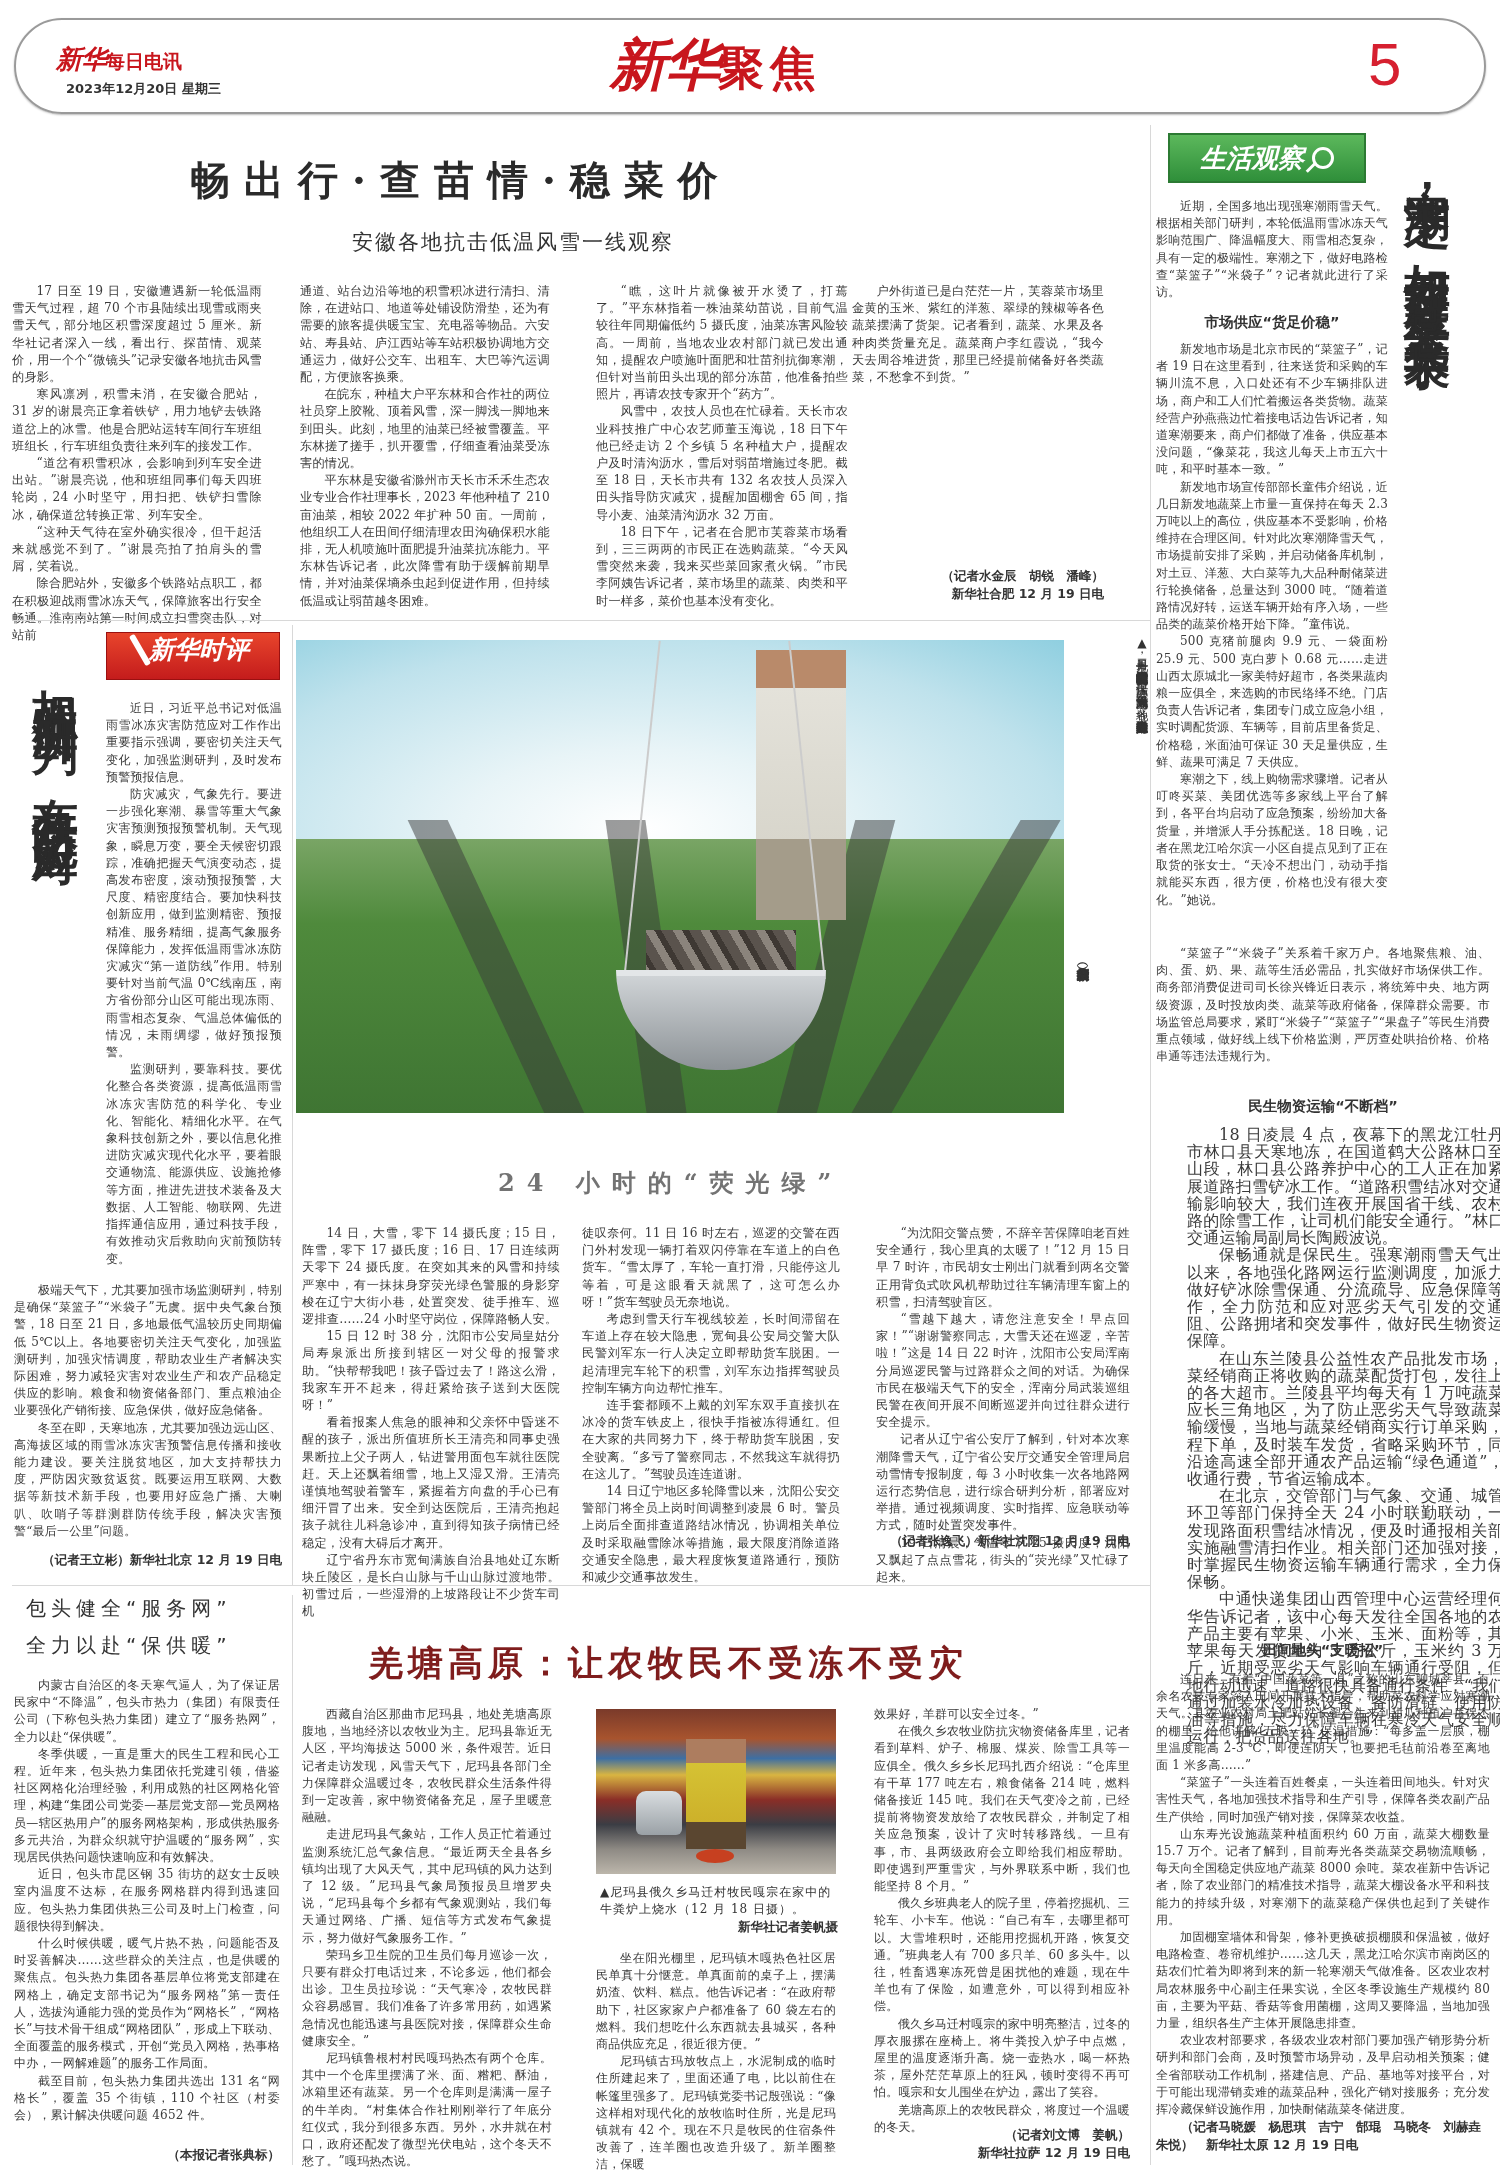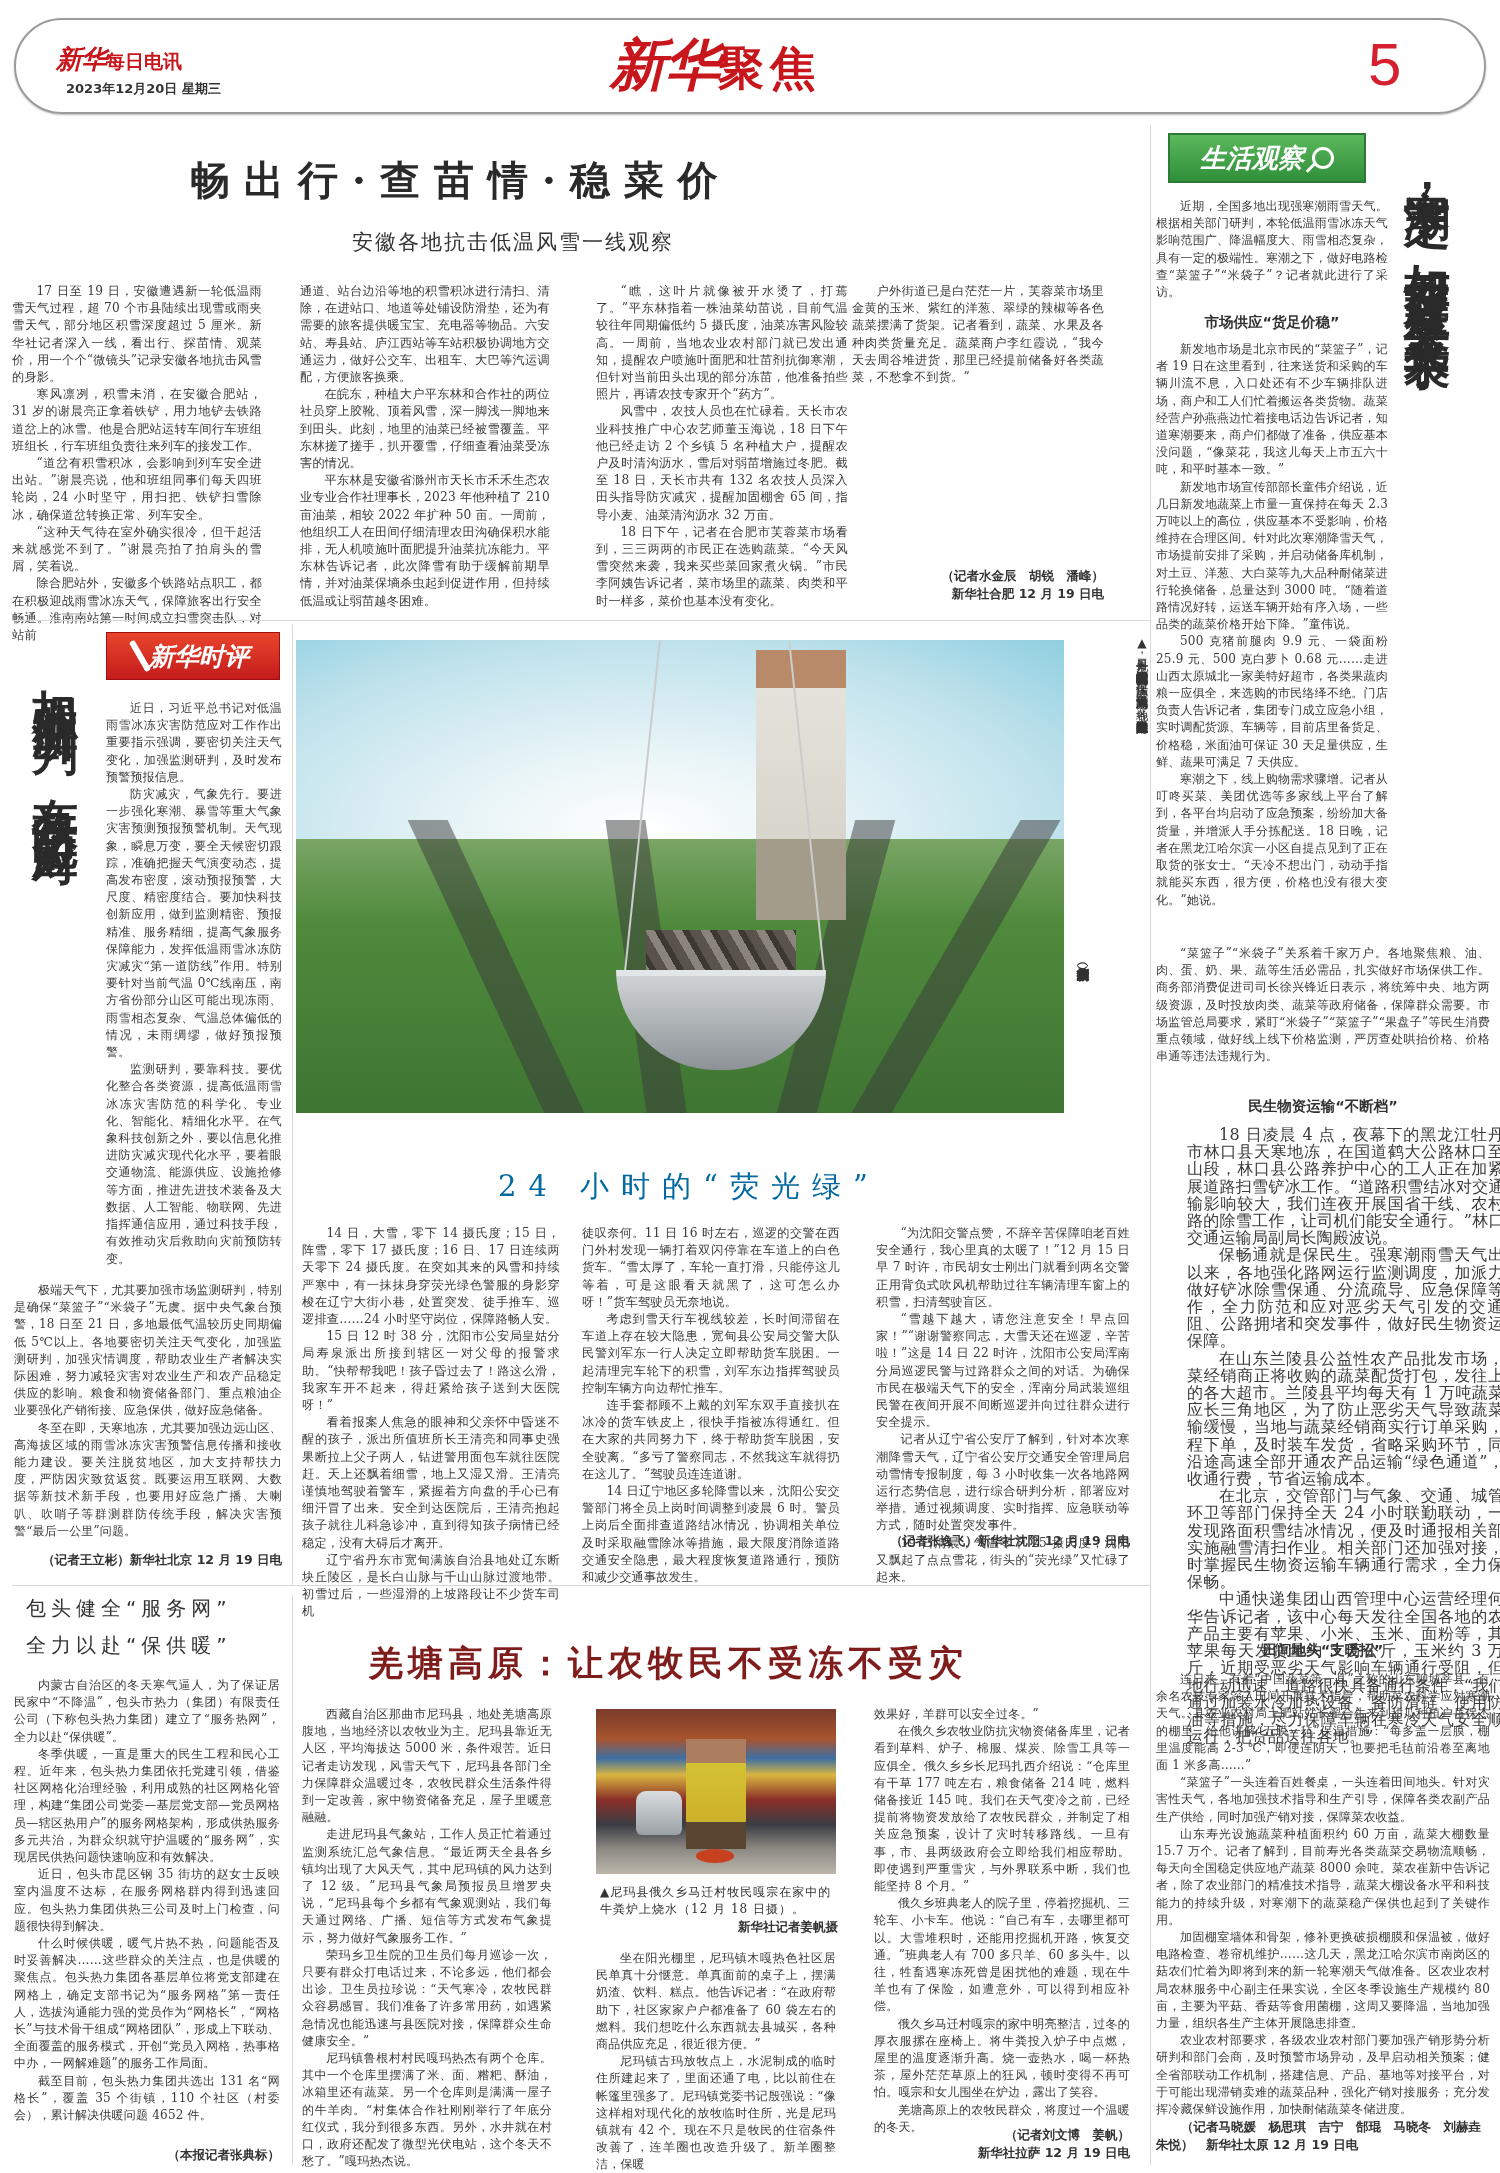--- a/index.html
+++ b/index.html
@@ -18,21 +18,21 @@
 #section-title .it{font-style:italic;font-size:56px;letter-spacing:-2px}
 #page-number{left:1368px;top:30px;font-family:"Liberation Sans",sans-serif;color:#d62030;font-size:60px;font-weight:normal}
 
 .hl{font-family:"DejaVu Serif",serif;font-weight:bold;color:#2a2a2a;white-space:nowrap}
 #main-headline{left:190px;top:153px;font-size:40px;letter-spacing:14px}
 #main-subhead{left:352px;top:228px;font-family:"DejaVu Sans",sans-serif;font-size:21px;color:#333;letter-spacing:2px}
 
 #tag-life{left:1168px;top:133px;width:198px;height:50px;background:linear-gradient(#5cb85c,#2f8f3a);border:2px solid #2c7a33;color:#fff;font-family:"DejaVu Sans",sans-serif;font-style:italic;font-weight:bold;font-size:26px;display:flex;align-items:center;justify-content:center;gap:8px}
 #tag-life .mag{width:22px;height:22px;border:3px solid #fff;border-radius:50%;position:relative}
 #tag-life .mag:after{content:"";position:absolute;left:-10px;top:16px;width:12px;height:3px;background:#fff;transform:rotate(-45deg)}
-#tag-comment{left:106px;top:632px;width:174px;height:48px;background:linear-gradient(#e8452c,#c41c1c);border:1px solid #9a1010;color:#fff;font-family:"DejaVu Sans",sans-serif;font-style:italic;font-weight:bold;font-size:25px;display:flex;align-items:center;justify-content:center;gap:6px}
+#tag-comment{left:106px;top:632px;width:174px;height:48px;background:linear-gradient(#e8452c,#c41c1c);border:1px solid #9a1010;color:#fff;font-family:"DejaVu Sans",sans-serif;font-style:italic;font-weight:bold;font-size:25px;display:flex;align-items:flex-start;justify-content:center;gap:6px}
 #tag-comment .pen{width:6px;height:34px;background:#fff;transform:rotate(-30deg);border-radius:2px}
 
 .vhl{font-family:"DejaVu Serif",serif;font-weight:bold;color:#2a2a2a;writing-mode:vertical-rl;text-orientation:upright;white-space:nowrap}
 #right-vhead{left:1398px;top:152px;font-size:46px;line-height:60px;letter-spacing:6px}
 #comment-vhead{left:26px;top:652px;font-size:46px;line-height:60px;letter-spacing:8px}
 
 #photo-greenhouse{left:296px;top:640px;width:768px;height:473px;overflow:hidden;background:linear-gradient(180deg,#d7ecf3 0%,#b9dfe8 25%,#7ea86a 40%,#4f8a3c 60%,#3f7533 100%)}
 #photo-greenhouse .tunnel{position:absolute;left:0;top:0;width:100%;height:42%;background:radial-gradient(ellipse at 45% 95%,#ffffff 0%,#e8f4f7 30%,#bfe2ec 70%,#8fcfe0 100%)}
 #photo-greenhouse .row{position:absolute;bottom:0;height:62%;width:40px;background:#3a3a3a;opacity:.5}
 #photo-greenhouse .person{position:absolute;left:460px;top:10px;width:90px;height:270px;background:linear-gradient(#b98a6a 0,#b98a6a 14%,#e4e2da 14%,#d8d6cc 70%,#a49c8a 70%)}
@@ -44,21 +44,21 @@
 #photo-tibet{left:596px;top:1709px;width:240px;height:165px;overflow:hidden;background:linear-gradient(180deg,#7a3a2a 0%,#a8542e 18%,#3e6fa3 30%,#d9b541 40%,#8a2e27 55%,#3b3d44 70%,#8e8a84 85%,#bcb6ab 100%)}
 #photo-tibet .woman{position:absolute;left:90px;top:30px;width:60px;height:110px;background:linear-gradient(#ad7d5f 0,#ad7d5f 22%,#d5c234 22%,#cdb12a 75%,#5a4630 75%)}
 #photo-tibet .kettle{position:absolute;left:40px;top:82px;width:46px;height:44px;border-radius:10px 10px 6px 6px;background:linear-gradient(#d9dde0,#9aa1a6)}
 #photo-tibet .fire{position:absolute;left:100px;top:140px;width:38px;height:14px;border-radius:50%;background:#c74020}
 #photo-caption-tibet{left:600px;top:1884px;width:238px;font-size:12px;line-height:17px;color:#333;letter-spacing:1px}
 #photo-credit-tibet{left:600px;top:1918px;width:238px}
 
 .sh{font-family:"DejaVu Sans",sans-serif;font-weight:bold;font-size:14.5px;color:#333;text-align:center}
 
 .rule{background:#d8d8d8}
-#h24{left:498px;top:1167px;font-size:29px;letter-spacing:12px;font-weight:normal;color:#0369a1}
+#h24{left:498px;top:1167px;font-size:24px;letter-spacing:12px;font-weight:bold;color:#737373}
 #hqt{left:368px;top:1640px;font-size:35px;letter-spacing:5px;color:#7f1d1d}
 #baotou-head1{left:26px;top:1595px;font-family:"DejaVu Sans",sans-serif;font-size:20px;letter-spacing:5px;color:#333}
 #baotou-head2{left:26px;top:1632px;font-family:"DejaVu Sans",sans-serif;font-size:20px;letter-spacing:5px;color:#333}
 </style>
 </head>
 <body>
 
 <div id="masthead" class="abs"></div>
 <div id="brand-small" class="abs"><span>新华</span><span class="sub">每日电讯</span></div>
 <div id="masthead-date" class="abs">2023年12月20日 星期三</div>

